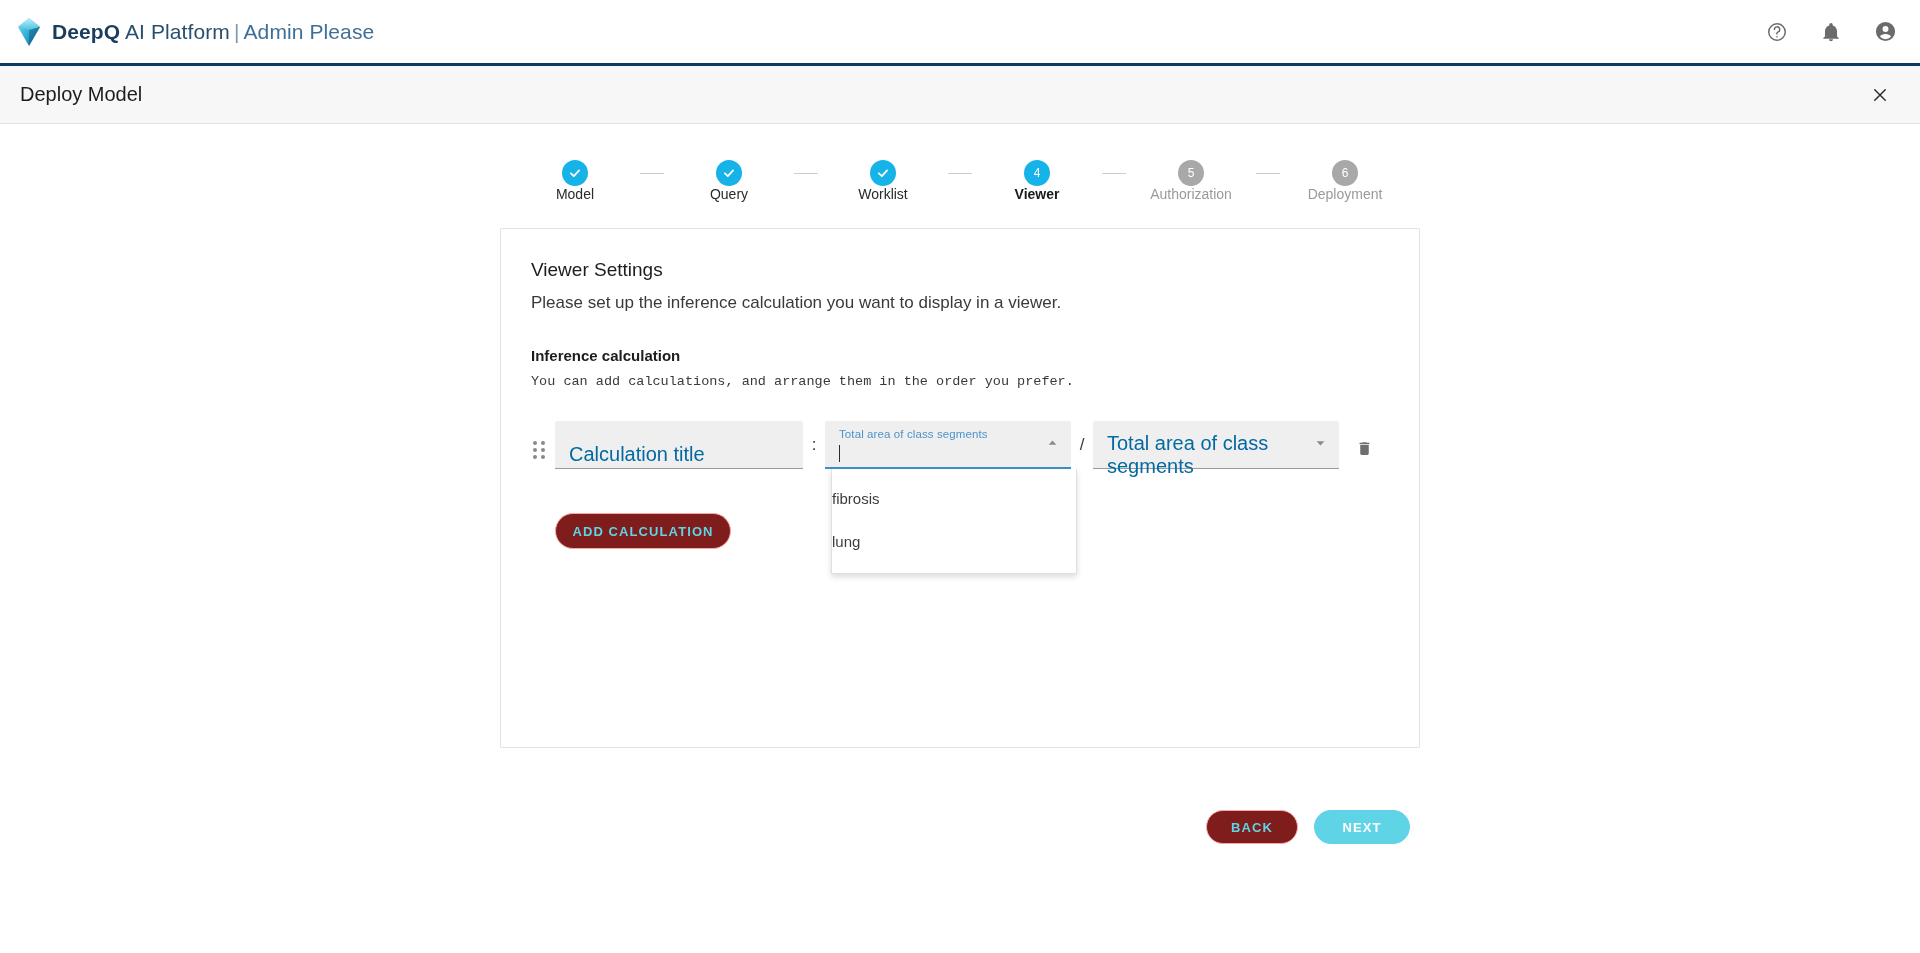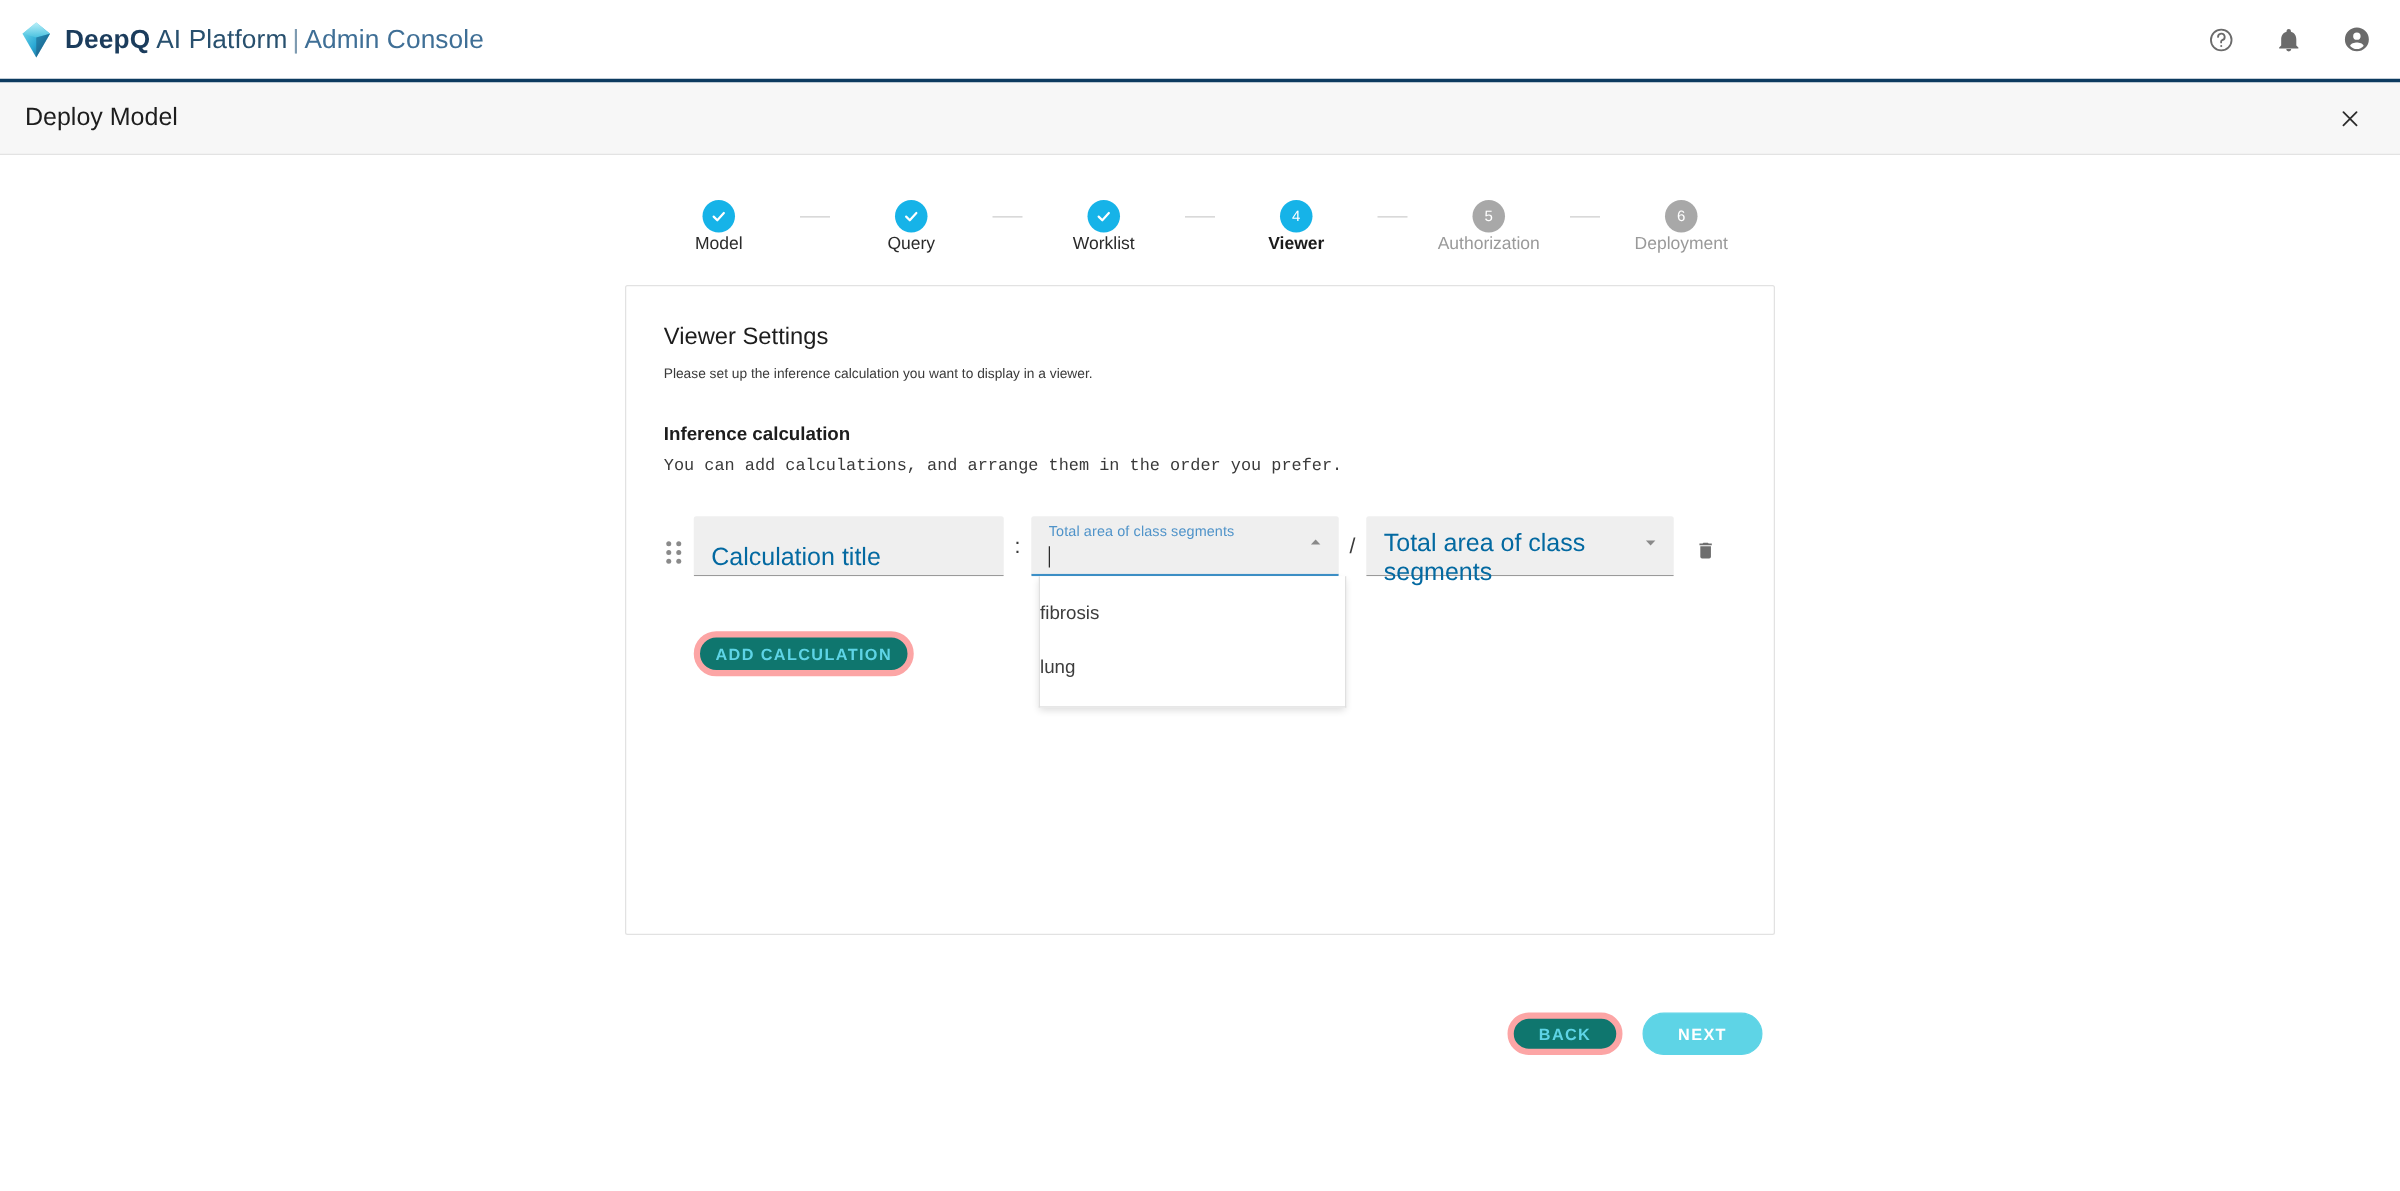--- a/index.html
+++ b/index.html
@@ -128,21 +128,21 @@
     background: #ffffff;
     border: 1px solid #e2e2e2;
     border-radius: 2px;
   }
   .card-inner { padding: 30px 30px 0 30px; }
   .card-h1 {
     font-size: 19px; color: #1d1d1d; font-weight: 400;
     margin: 0 0 12px 0;
   }
   .card-sub {
-    font-size: 11px; color: #3a3a3a; margin: 0;
+    font-size: 17px; color: #3a3a3a; margin: 0;
   }
   .card-h2 {
     font-size: 15px; color: #1d1d1d; font-weight: bold;
     margin: 34px 0 10px 0;
   }
   .card-sub2 { font-size: 13.5px; color: #3a3a3a; margin: 0; font-family: Liberation Mono, monospace; }
 
   
   .calc-row {
     display: flex;
@@ -262,22 +262,22 @@
     font-size: 13px;
     letter-spacing: 1.1px;
     font-weight: bold;
     display: inline-flex;
     align-items: center;
     justify-content: center;
     cursor: pointer;
     user-select: none;
   }
   .btn-outline {
-    background: #0f766e;
-    border: 5px solid #fca5a5;
+    background: #7f1d1d;
+    border: 1px solid #fca5a5;
     color: #5ed4e6;
   }
   .btn-filled {
     background: #5ed4e6;
     border: 1px solid #5ed4e6;
     color: #ffffff;
   }
   .add-calc {
     margin-top: 44px;
     margin-left: 24px;
@@ -312,21 +312,21 @@
             <stop offset="0%" stop-color="#bff2fa"></stop>
             <stop offset="100%" stop-color="#4cc3e0"></stop>
           </linearGradient>
         </defs>
         <path d="M13 2 L24 11 L13 30 L2 11 Z" fill="url(#icegrad)"></path>
         <path d="M13 2 L24 11 L13 14 L2 11 Z" fill="url(#icegrad2)" opacity="0.95"></path>
         <path d="M13 14 L24 11 L13 30 Z" fill="#1b5f86" opacity="0.55"></path>
       </svg>
     </span>
     <span class="brand-text">
-      <span class="bold">DeepQ</span><span> AI Platform</span><span class="sep">|</span><span class="light">Admin Console</span>
+      <span class="bold">DeepQ</span><span> AI Platform</span><span class="sep">|</span><span class="light">Admin Please</span>
     </span>
   </div>
 
   <div class="topbar-actions">
     <div class="icon-btn">
       <svg width="22" height="22" viewBox="0 0 24 24" fill="none" stroke="currentColor" stroke-width="1.6">
         <circle cx="12" cy="12" r="9"></circle>
         <path d="M9.2 9.3a2.9 2.9 0 1 1 3.6 2.8c-.7.25-.9.8-.9 1.5v.5" stroke-linecap="round"></path>
         <circle cx="12" cy="17.2" r="0.9" fill="currentColor" stroke="none"></circle>
       </svg>

